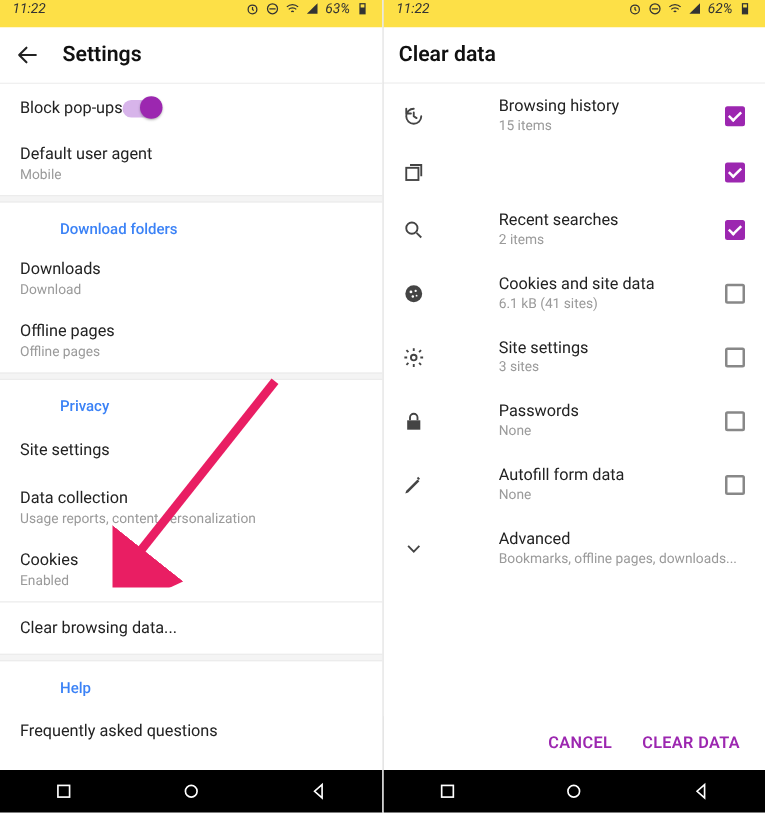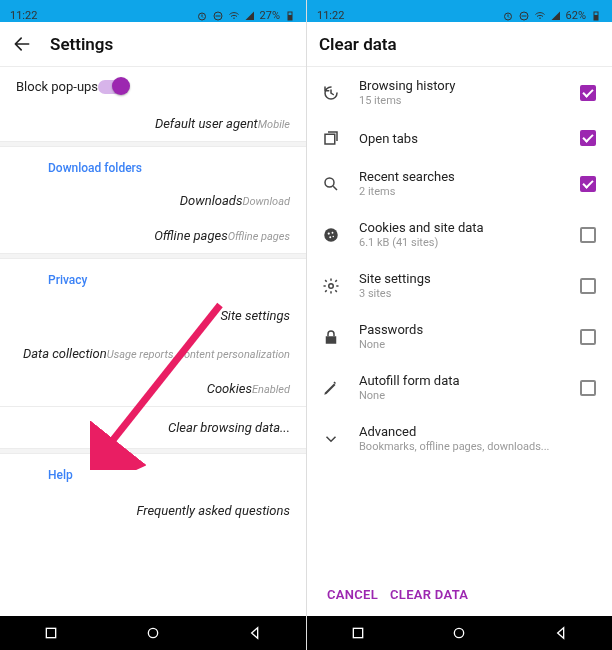--- a/index.html
+++ b/index.html
@@ -22,26 +22,27 @@
     height: 650px;
     background: #fff;
     display: flex;
     flex-direction: column;
     position: relative;
   }
   .phone + .phone { border-left: 1px solid #ddd; }
   .status-bar {
     height: 22px;
     display: flex;
-    align-items: flex-end;
+    align-items: flex-start;
     justify-content: space-between;
     padding: 0 10px;
     font-size: 11px;
     color: #333;
-    background: #0ea5e9;
+    background: #fde047;
+    font-style: italic;
   }
   .status-right { display: flex; align-items: center; gap: 4px; }
   .status-right svg { width: 12px; height: 12px; }
   .app-bar {
     height: 44px;
     display: flex;
     align-items: center;
     padding: 0 12px;
     gap: 18px;
     background: #fff;
@@ -50,23 +51,22 @@
   .content {
     flex: 1;
     overflow: hidden;
     background: #fff;
   }
   .divider { height: 1px; background: #ececec; }
   .thick-divider { height: 6px; background: #f4f4f4; border-top:1px solid #ececec; border-bottom:1px solid #ececec; }
   .row {
     padding: 10px 16px;
     display: flex;
-    flex-direction: row;
+    flex-direction: column;
     justify-content: flex-end;
-    font-style: italic;
   }
   .row .primary { font-size: 13px; color: #222; }
   .row .secondary { font-size: 11px; color: #9a9a9a; margin-top: 2px; }
   .row.single { padding: 13px 16px; }
   .section-header {
     padding: 14px 16px 8px;
     font-size: 12px;
     color: #3b82f6;
     font-weight: 500;
     margin-left: 32px;
@@ -87,34 +87,34 @@
     background:#9c27b0; box-shadow:0 1px 2px rgba(0,0,0,.3);
   }
   
   .cd-row {
     display: flex;
     align-items: center;
     padding: 11px 16px 11px 14px;
     gap: 18px;
   }
   .cd-icon { width: 20px; display:flex; justify-content:center; color:#444; }
-  .cd-text { flex:1; display:flex; flex-direction:column; }
+  .cd-text { flex:1; display:flex; flex-direction:column;margin-left:40px; }
   .cd-text .primary { font-size: 13px; color: #222; }
   .cd-text .secondary { font-size: 11px; color: #9a9a9a; margin-top:1px; }
   .checkbox {
     width: 16px; height: 16px; border: 2px solid #888; border-radius: 2px;
     display:flex; align-items:center; justify-content:center;
   }
   .checkbox.checked { background:#9c27b0; border-color:#9c27b0; }
   .checkbox.checked::after {
     content:""; width:4px; height:8px; border:solid #fff;
     border-width:0 2px 2px 0; transform: rotate(45deg); margin-top:-2px;
   }
   .dialog-actions {
-    display:flex; gap:12px;
+    display:flex; justify-content:flex-end; gap:24px;
     padding: 14px 20px;
     font-size: 13px; font-weight:600; color:#9c27b0;
     letter-spacing: .3px;
   }
   .nav-bar {
     height: 34px;
     background: #000;
     display:flex; align-items:center; justify-content:space-around;
   }
   .nav-bar svg { stroke:#fff; fill:none; }
@@ -140,21 +140,21 @@
         <svg viewBox="0 0 24 24">
             <circle cx="12" cy="12" r="8" fill="none" stroke="#333" stroke-width="2"></circle>
             <path d="M7 12h10" stroke="#333" stroke-width="2"></path>
           </svg>
         <svg viewBox="0 0 24 24">
             <path d="M3 9c5-5 13-5 18 0M6 13c3-3 9-3 12 0M10 17c1-1 3-1 4 0" fill="none" stroke="#333" stroke-width="2"></path>
           </svg>
         <svg viewBox="0 0 24 24">
             <path d="M3 20L20 3v17z" fill="#333"></path>
           </svg>
-        <span>27%</span>
+        <span>63%</span>
         <svg viewBox="0 0 24 24">
             <rect x="8" y="4" width="8" height="16" fill="none" stroke="#333" stroke-width="2"></rect>
             <rect x="8" y="10" width="8" height="10" fill="#333"></rect>
           </svg>
       </div>
     </div>
 
     <div class="app-bar">
       <svg width="20" height="20" viewBox="0 0 24 24">
           <path d="M20 12H4m0 0l7-7m-7 7l7 7" stroke="#222" stroke-width="2" fill="none" stroke-linecap="round"></path>
@@ -278,21 +278,20 @@
           <div class="checkbox checked"></div>
         </div>
         <div class="cd-row">
           <div class="cd-icon">
             <svg width="18" height="18" viewBox="0 0 24 24">
               <rect x="4" y="7" width="13" height="13" fill="none" stroke="#444" stroke-width="2"></rect>
               <path d="M8 4h12v12" fill="none" stroke="#444" stroke-width="2"></path>
             </svg>
           </div>
           <div class="cd-text">
-            <span class="primary">Open tabs</span>
           </div>
           <div class="checkbox checked"></div>
         </div>
         <div class="cd-row">
           <div class="cd-icon">
             <svg width="18" height="18" viewBox="0 0 24 24">
               <circle cx="10" cy="10" r="6" fill="none" stroke="#444" stroke-width="2"></circle>
               <path d="M15 15l5 5" stroke="#444" stroke-width="2"></path>
             </svg>
           </div>

